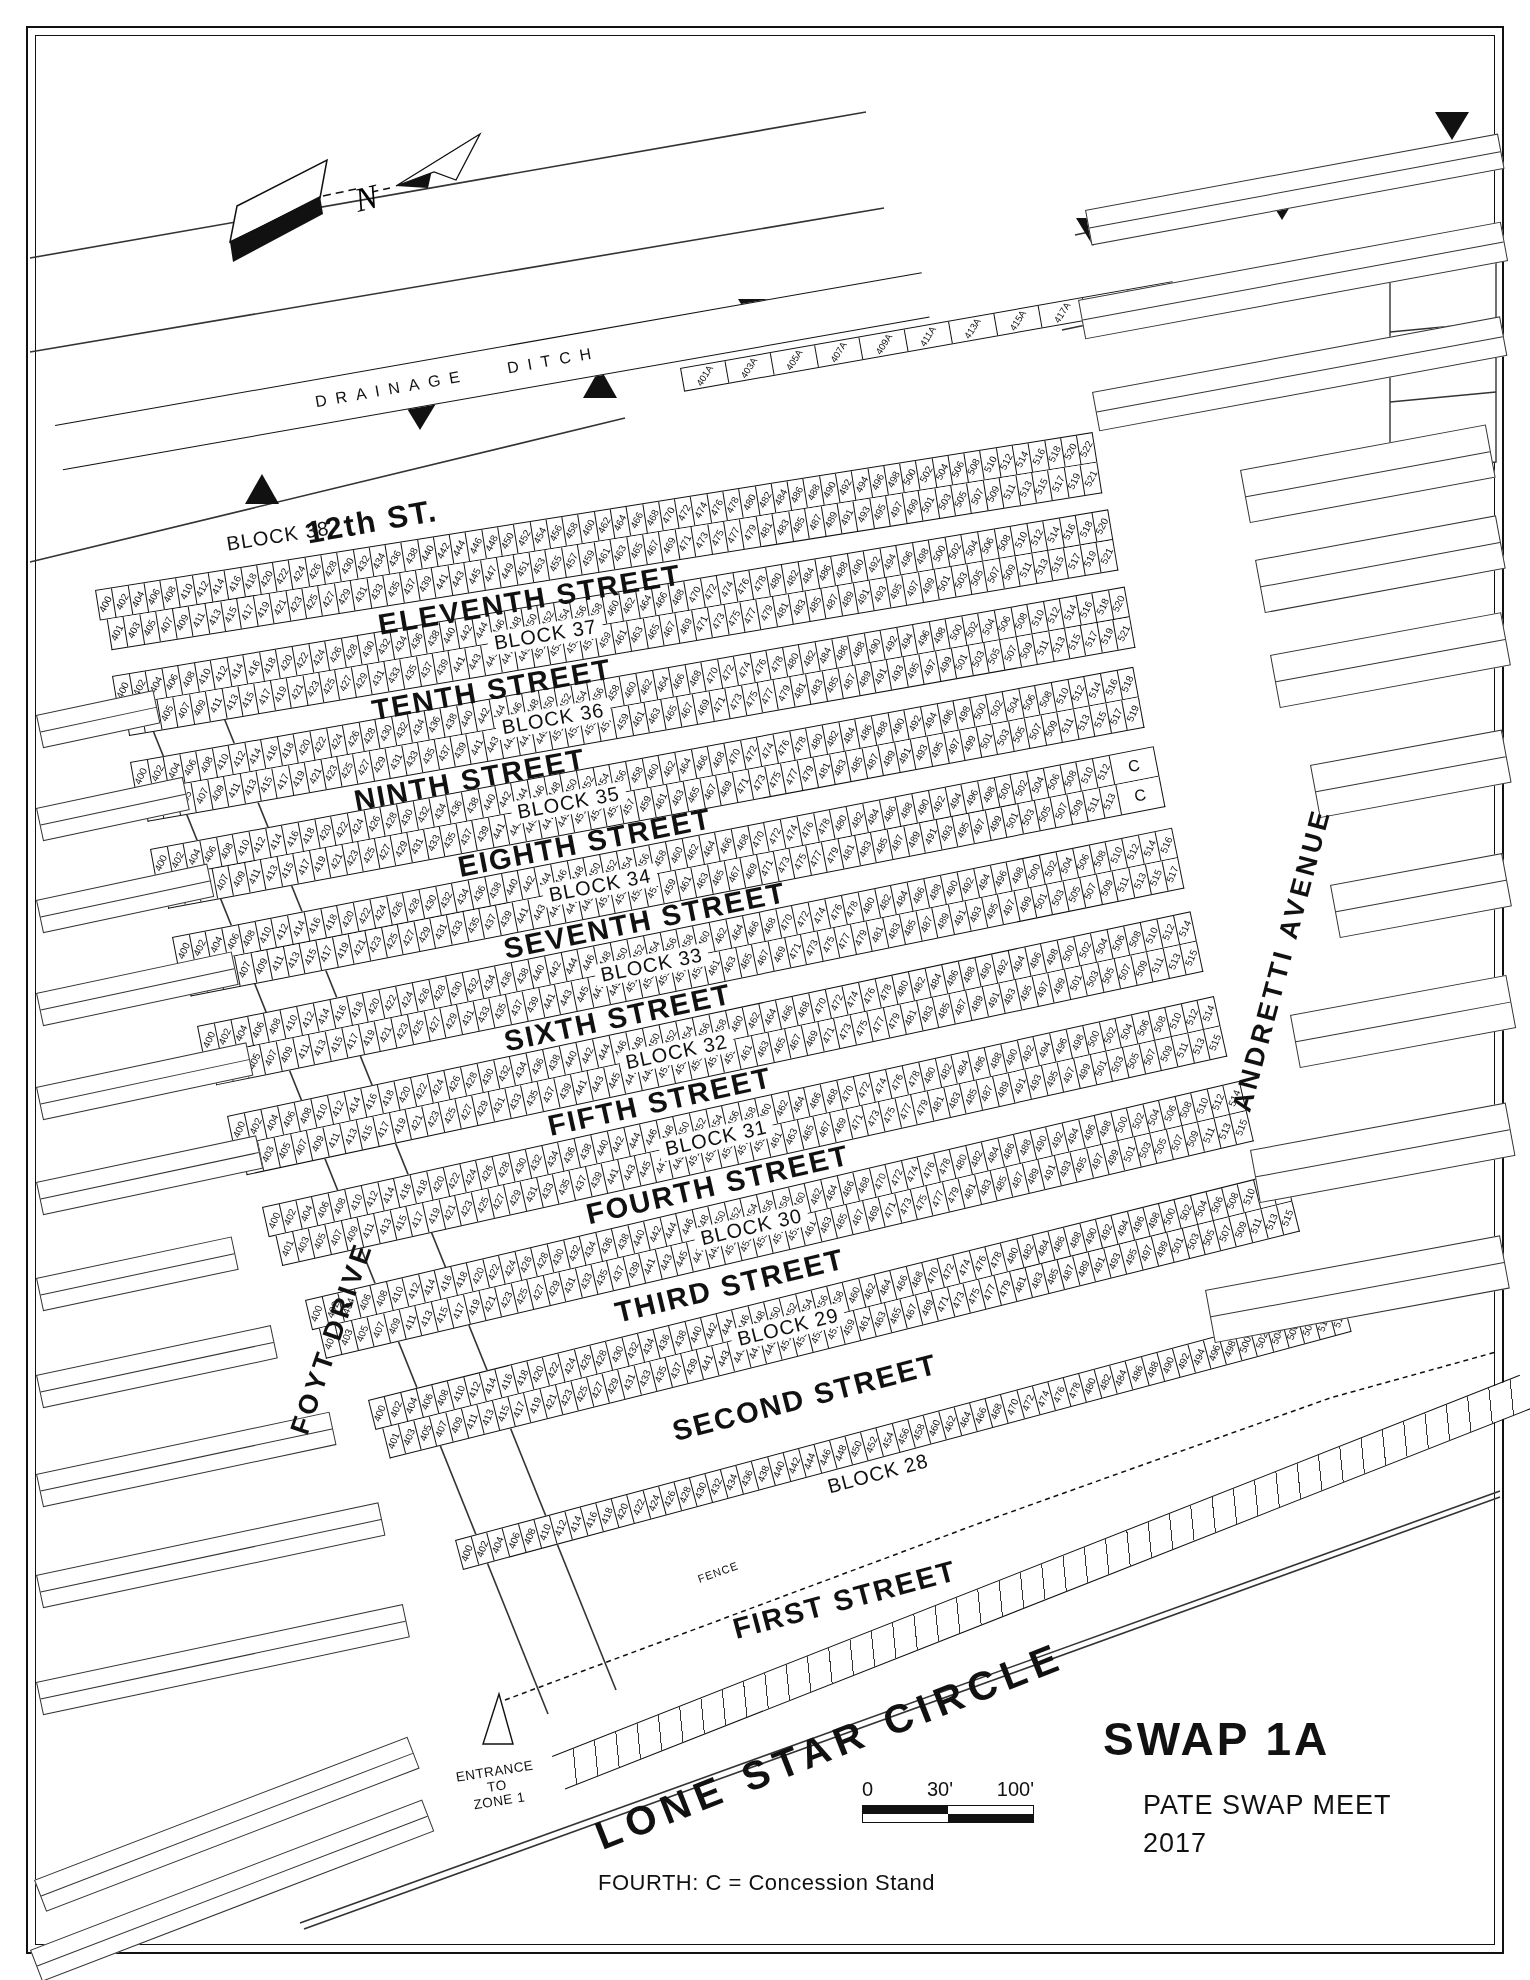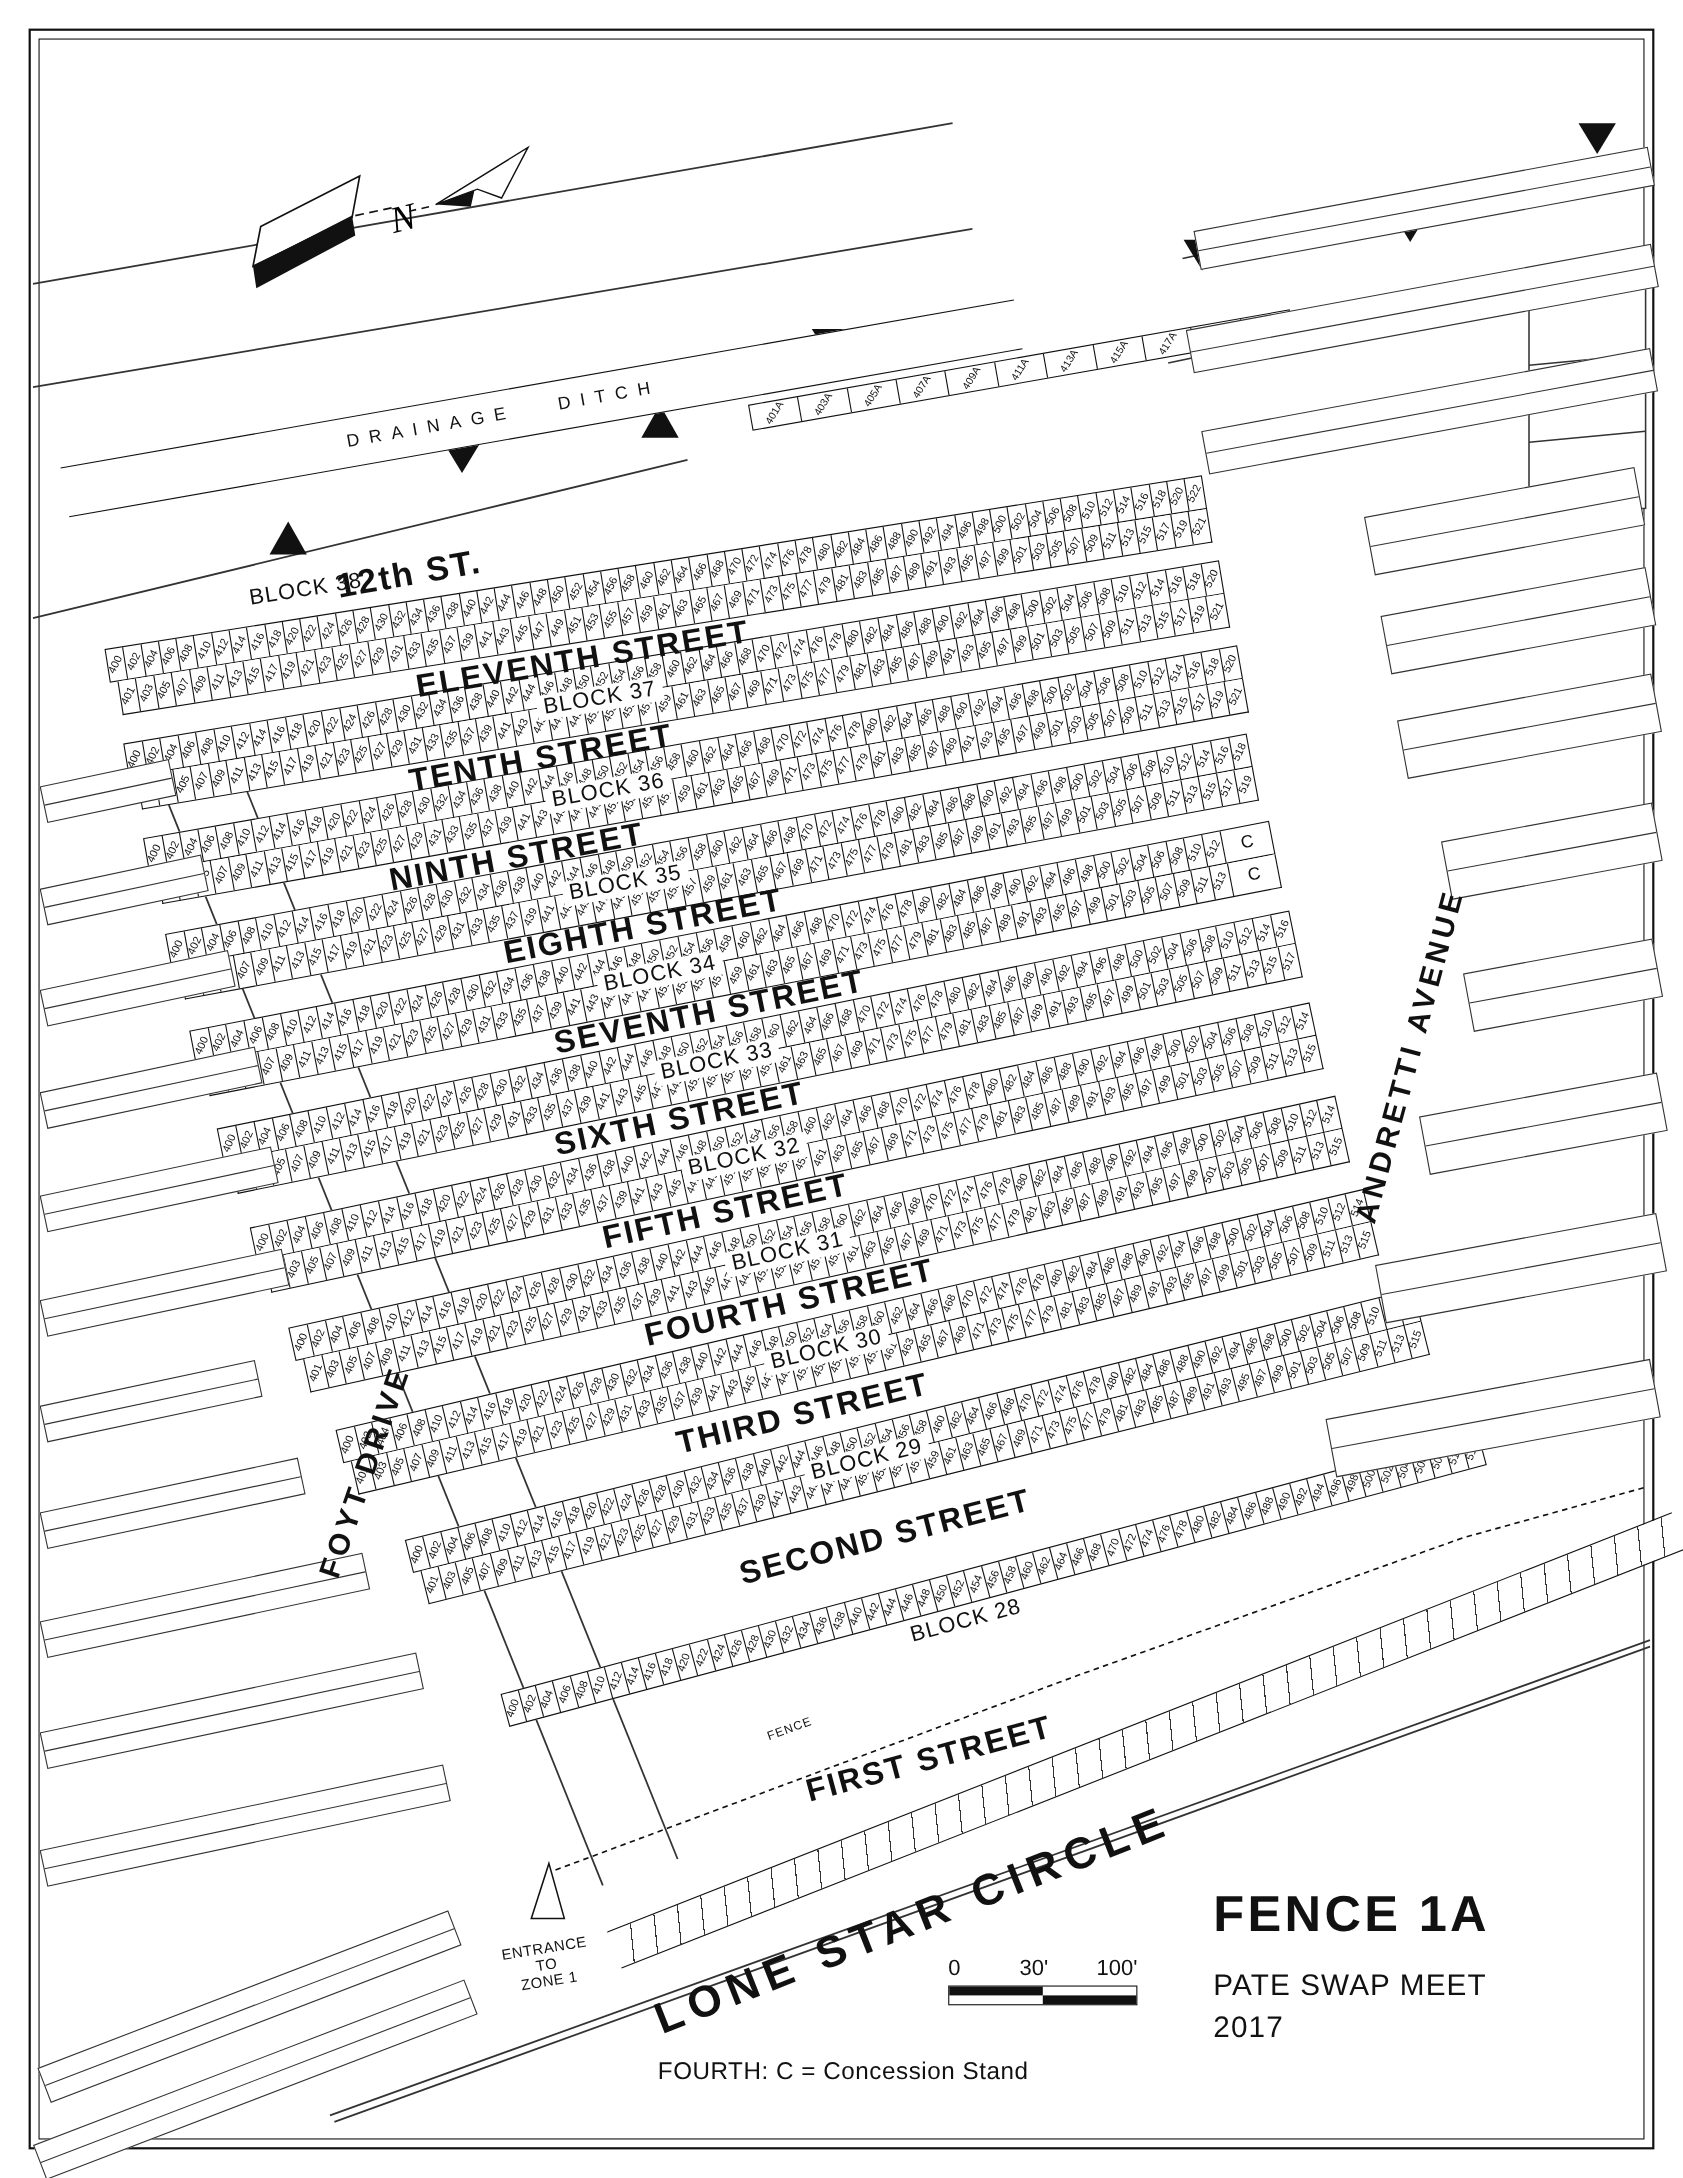--- a/index.html
+++ b/index.html
@@ -33,21 +33,21 @@
   
   #ditch-band{position:absolute;transform-origin:0 0;border-top:1.5px solid #111;border-bottom:1.5px solid #111;z-index:2;background:#fff;}
   #astrip{position:absolute;transform-origin:0 0;display:flex;height:24px;border:1px solid #111;box-sizing:border-box;background:#fff;z-index:2;}
   #astrip .lot-cell span{font-size:9.5px;transform:rotate(-48deg);}
   
   #stall-band{position:absolute;transform-origin:0 0;height:34px;border-top:1.5px solid #111;border-bottom:1.5px solid #111;z-index:2;
     background:repeating-linear-gradient(106deg,#fff 0 21px,#333 21px 22px);}
   
   .title-text{position:absolute;z-index:4;white-space:nowrap;}
   #zone-title{font-size:46px;font-weight:600;letter-spacing:3px;}
-  #event-title,#year-title{font-size:27px;letter-spacing:1px;}
+  #event-title,#year-title{font-size:27px;letter-spacing:1px;margin-left:40px;}
   #legend-line{font-size:22px;letter-spacing:.5px;}
   #scalebar{position:absolute;z-index:4;width:172px;}
   #scalebar .ticks{display:flex;justify-content:space-between;font-size:20px;margin-bottom:4px;}
   #scalebar .ticks span:nth-child(2){margin-left:10px;}
   #scalebar .bar{position:relative;height:16px;border:1.5px solid #111;display:flex;flex-wrap:wrap;}
   #scalebar .seg{width:50%;height:50%;box-sizing:border-box;}
   #scalebar .seg.b{background:#111;}
 </style>
 </head>
 <body>
@@ -113,21 +113,21 @@
     <div>ZONE 1</div>
   </div>
 
   <div id="foyt-label" class="road-label" style="--r:-71deg;left:332px;top:1338px;">FOYT DRIVE</div>
   <div id="andretti-label" class="road-label" style="--r:-75deg;left:1282px;top:960px;">ANDRETTI AVENUE</div>
   <div id="circle-label" class="road-label" style="--r:-21.5deg;left:830px;top:1746px;">LONE STAR CIRCLE</div>
   <div id="fence-label" class="road-label" style="--r:-20deg;left:718px;top:1572px;">FENCE</div>
 
   <div id="stall-band" style="left:552px;top:1756px;width:1040px;transform:rotate(-21.5deg);"></div>
 
-  <div id="zone-title" class="title-text" style="left:1103px;top:1712px;">FENCE  1A</div>
+  <div id="zone-title" class="title-text" style="left:1103px;top:1712px;">SWAP  1A</div>
   <div id="event-title" class="title-text" style="left:1103px;top:1790px;">PATE SWAP MEET</div>
   <div id="year-title" class="title-text" style="left:1103px;top:1828px;">2017</div>
   <div id="legend-line" class="title-text" style="left:598px;top:1870px;">FOURTH:  C = Concession Stand</div>
 
   <div id="scalebar" style="left:862px;top:1778px;">
     <div class="ticks">
       <span>0</span>
       <span>30'</span>
       <span>100'</span>
     </div>

